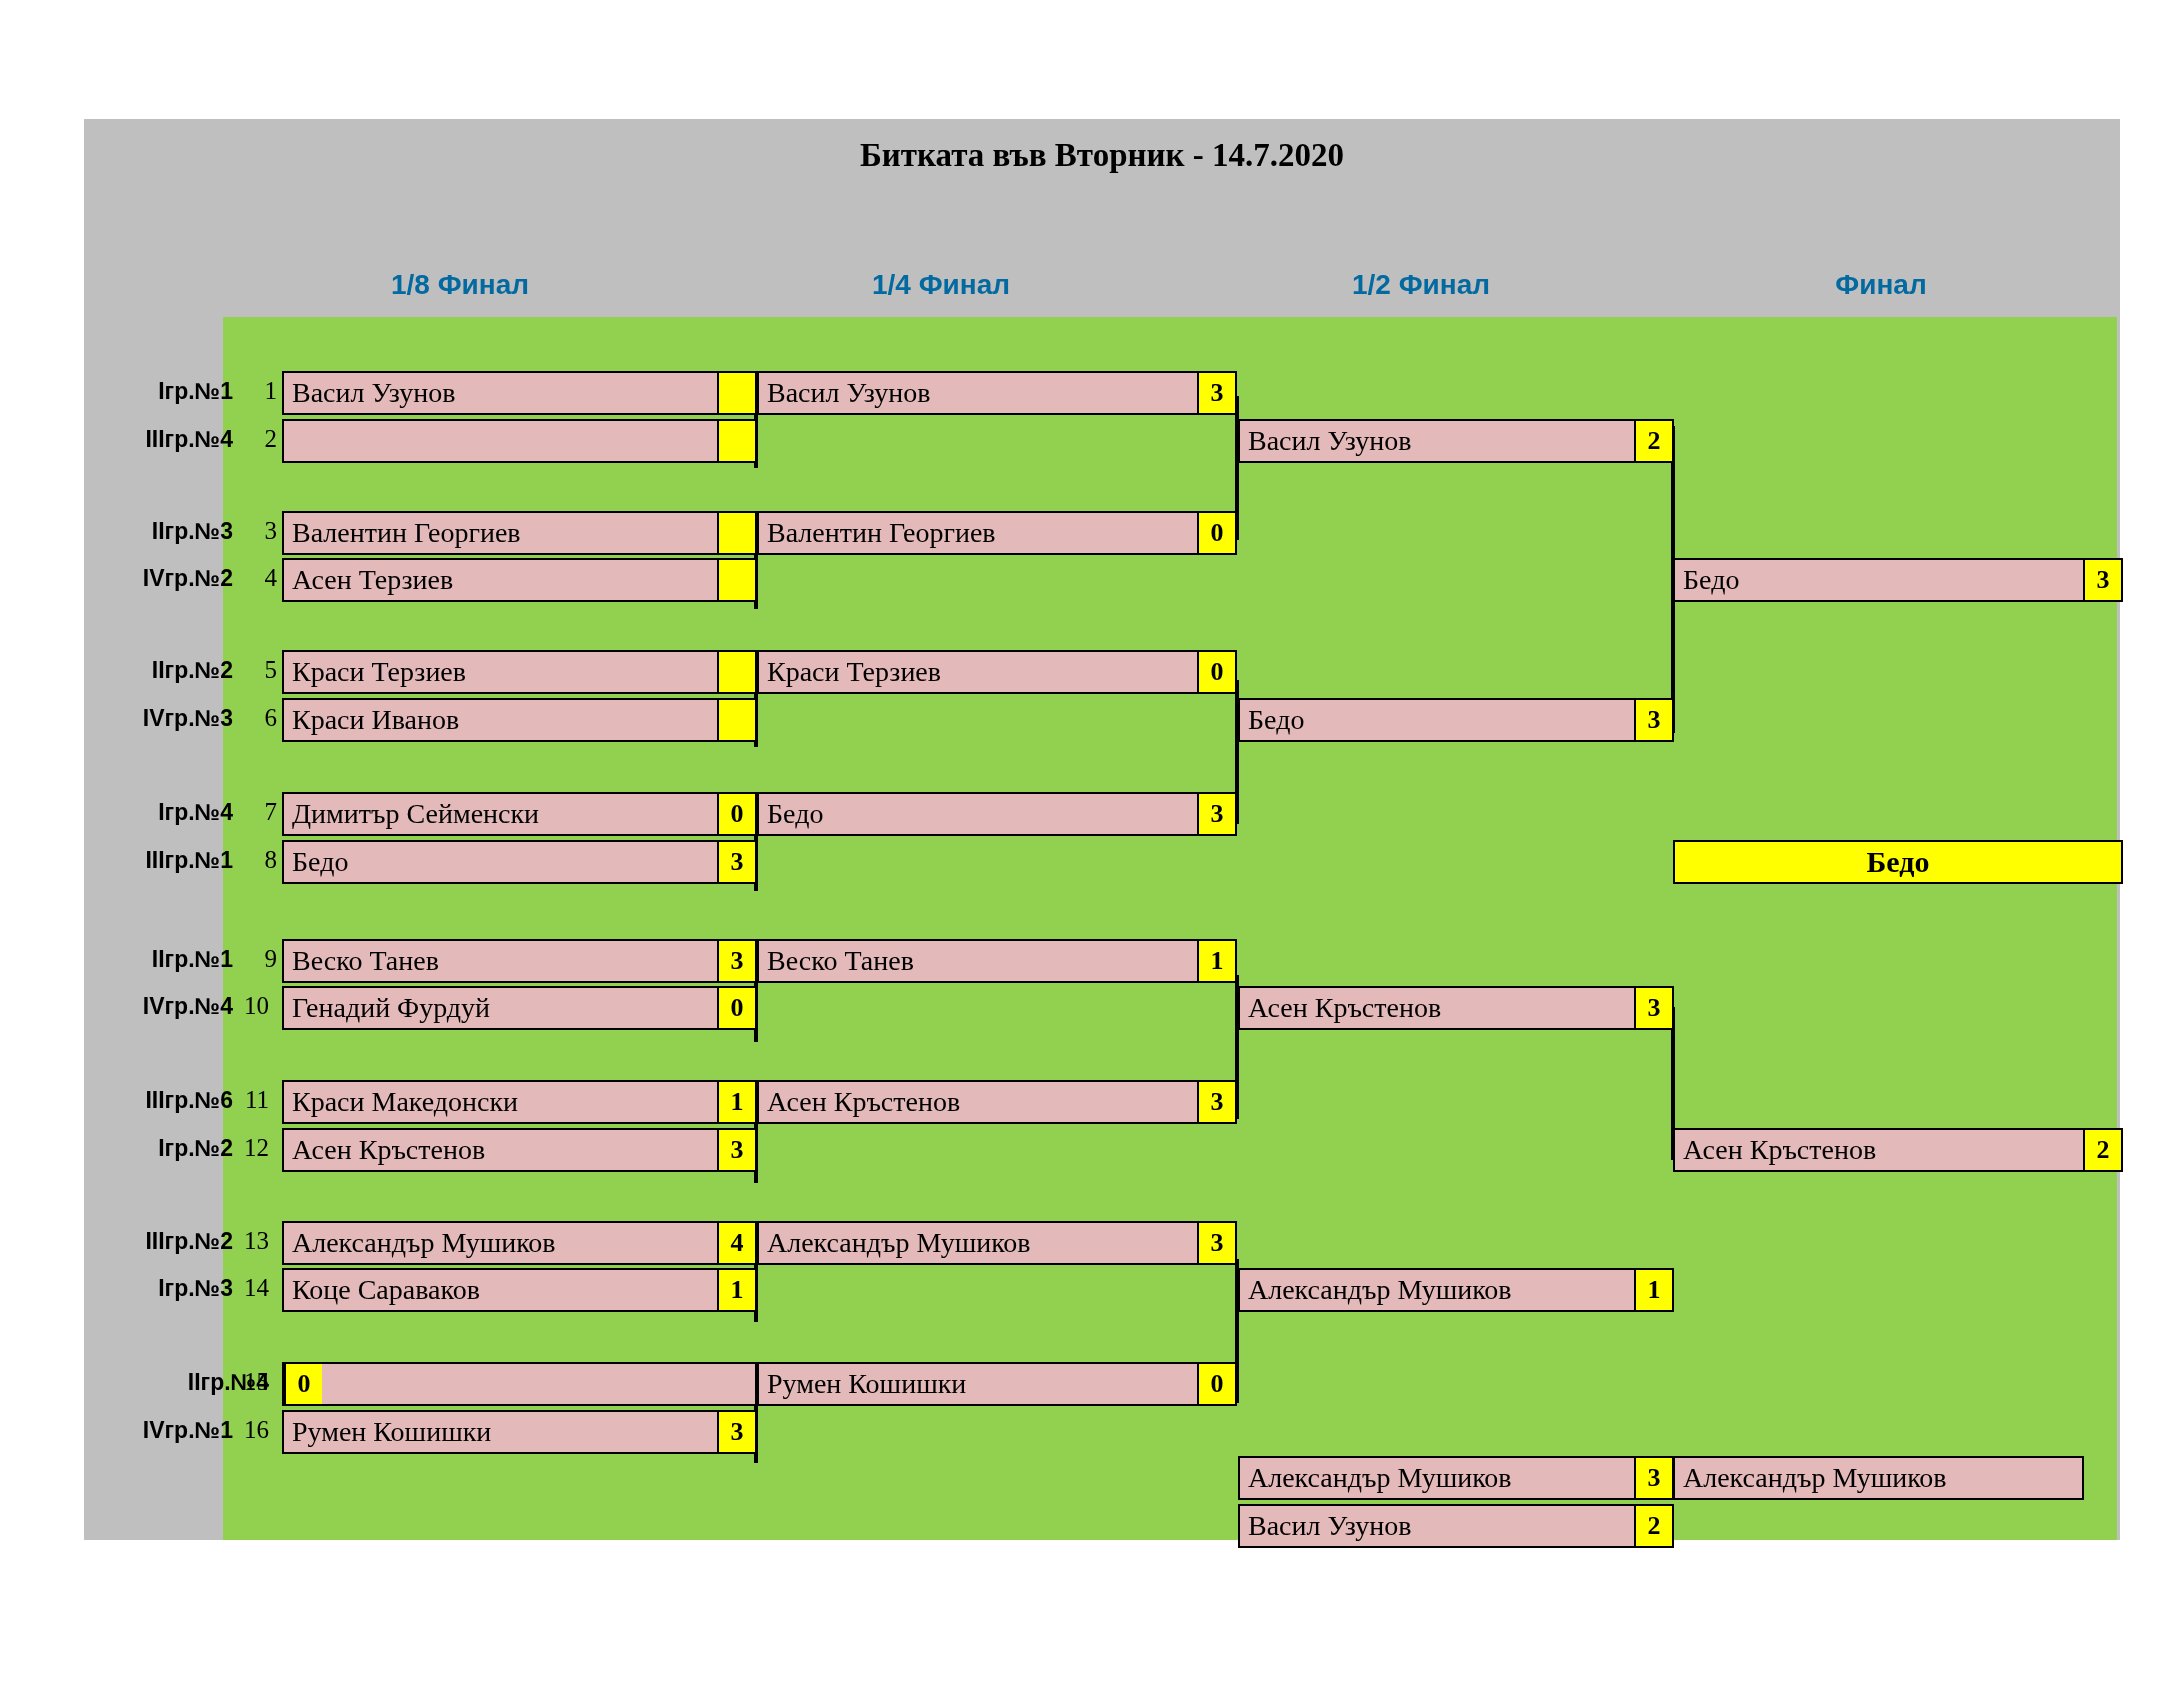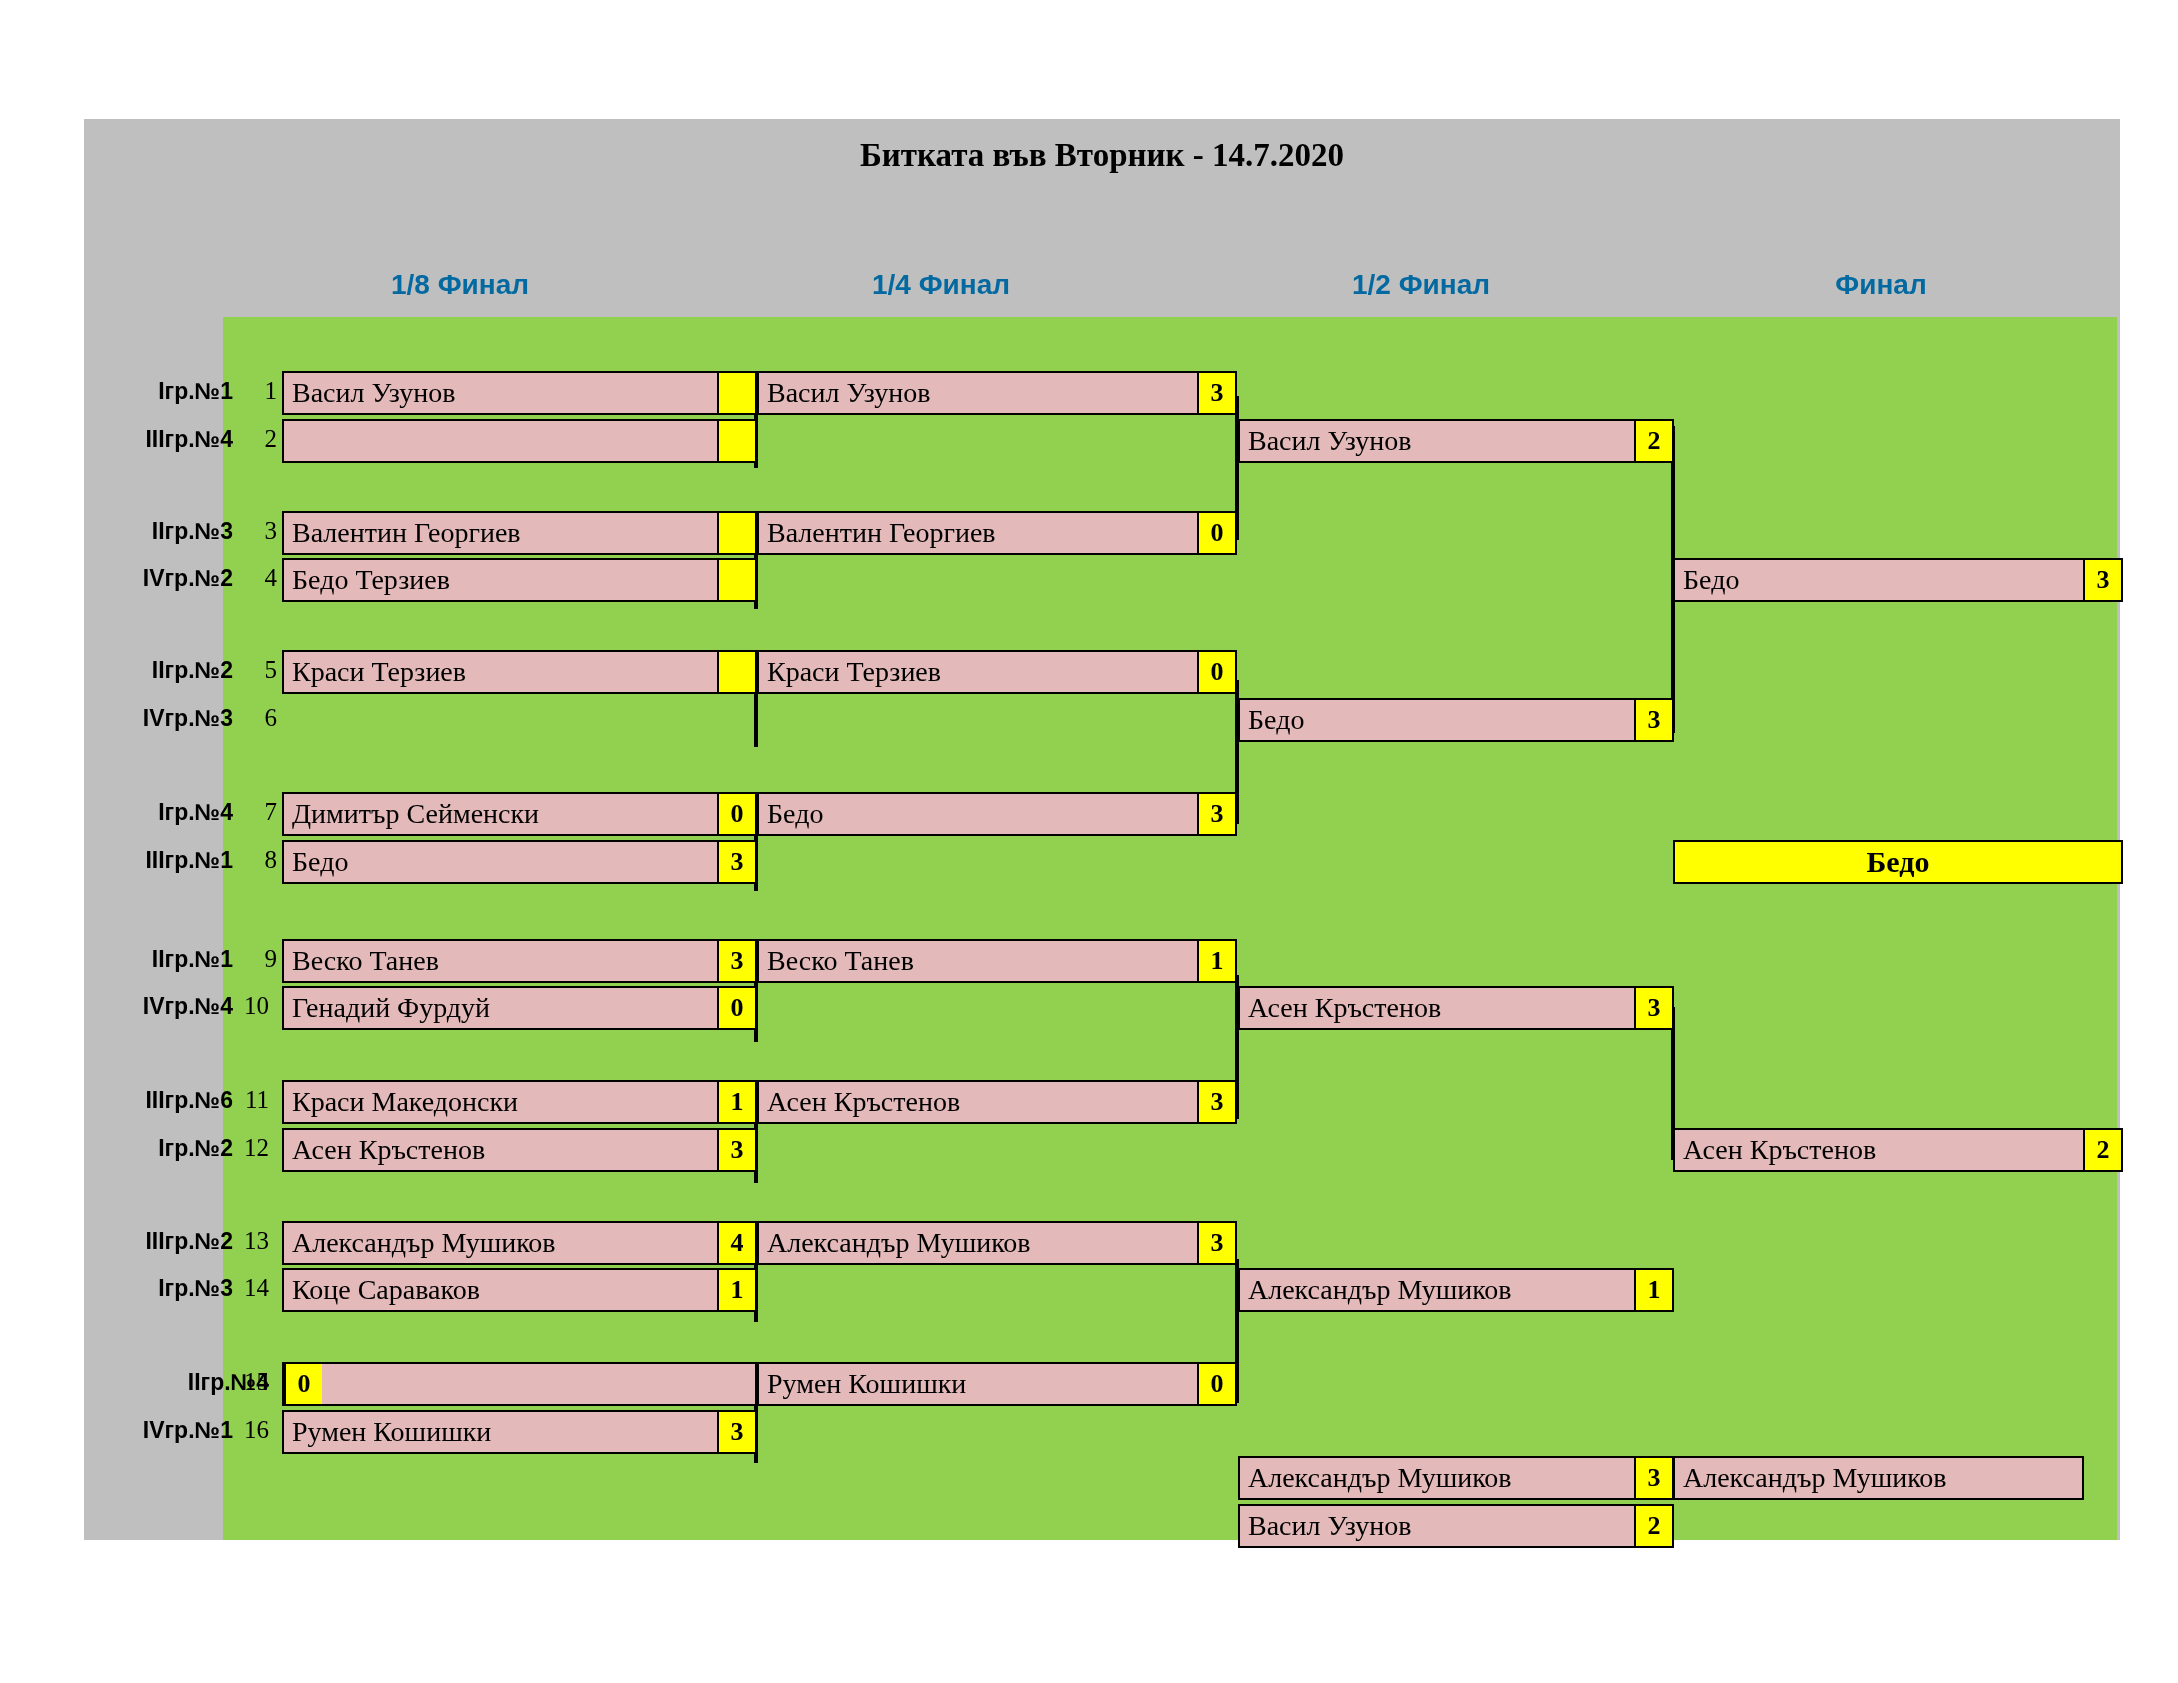--- a/index.html
+++ b/index.html
@@ -195,32 +195,36 @@
 
   <div class="grp-label" style="left:84px; top:514px;">IIгр.№3</div>
   <div class="seed" style="left:243px; top:514px;">3</div>
   <div class="slot blankscore" style="left:282px; top:511px; width:475px;">
     <span class="nm">Валентин Георгиев</span>
     <span class="sc"></span>
   </div>
   <div class="grp-label" style="left:84px; top:561px;">IVгр.№2</div>
   <div class="seed" style="left:243px; top:561px;">4</div>
   <div class="slot blankscore" style="left:282px; top:558px; width:475px;">
-    <span class="nm">Бедо Терзиев</span>
+    <span class="nm">Асен Терзиев</span>
     <span class="sc"></span>
   </div>
 
   <div class="grp-label" style="left:84px; top:653px;">IIгр.№2</div>
   <div class="seed" style="left:243px; top:653px;">5</div>
   <div class="slot blankscore" style="left:282px; top:650px; width:475px;">
     <span class="nm">Краси Терзиев</span>
     <span class="sc"></span>
   </div>
   <div class="grp-label" style="left:84px; top:701px;">IVгр.№3</div>
   <div class="seed" style="left:243px; top:701px;">6</div>
+  <div class="slot blankscore" style="left:282px; top:698px; width:475px;">
+    <span class="nm">Краси Иванов</span>
+    <span class="sc"></span>
+  </div>
 
   <div class="grp-label" style="left:84px; top:795px;">Iгр.№4</div>
   <div class="seed" style="left:243px; top:795px;">7</div>
   <div class="slot" style="left:282px; top:792px; width:475px;">
     <span class="nm">Димитър Сейменски</span>
     <span class="sc">0</span>
   </div>
   <div class="grp-label" style="left:84px; top:843px;">IIIгр.№1</div>
   <div class="seed" style="left:243px; top:843px;">8</div>
   <div class="slot" style="left:282px; top:840px; width:475px;">

